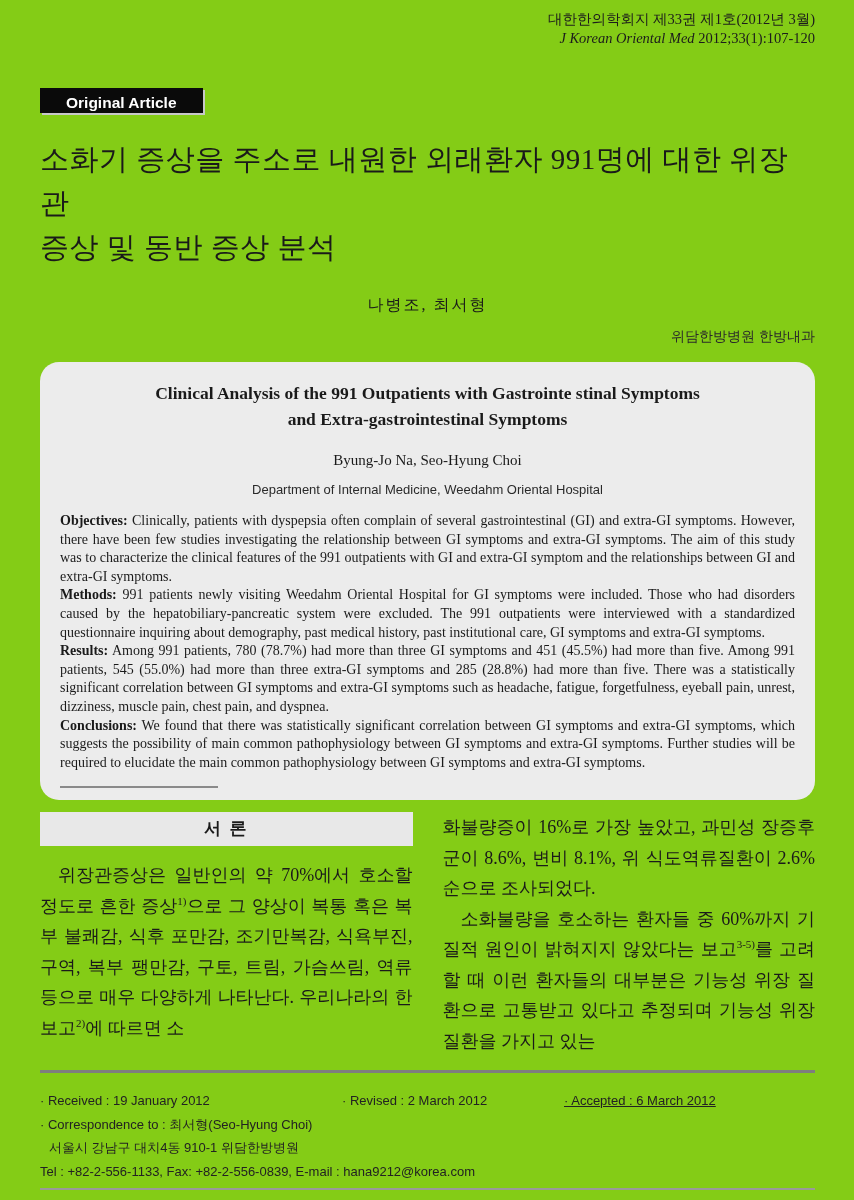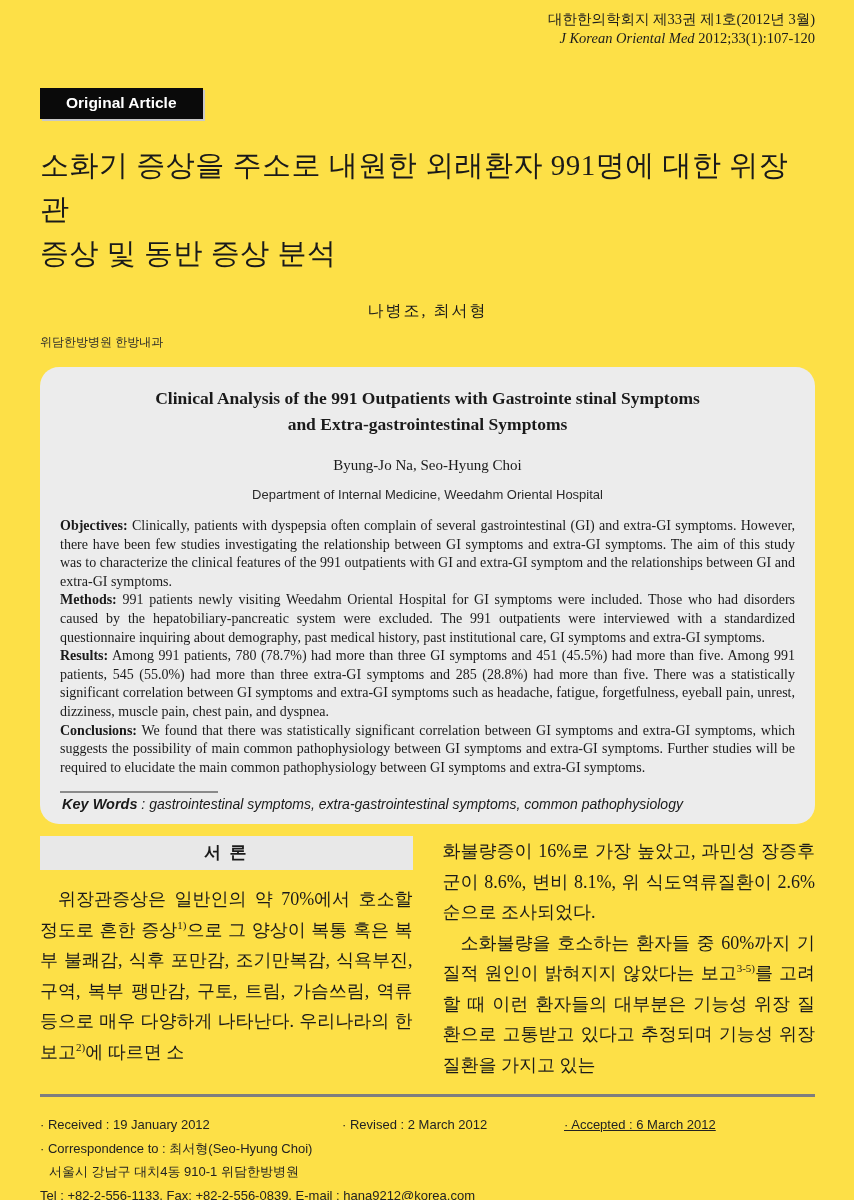--- a/index.html
+++ b/index.html
@@ -1,20 +1,20 @@
 <!DOCTYPE html>
 <html><head>
 <meta charset="utf-8">
 <style>
   html, body { margin: 0; padding: 0; background: #ffffff; }
   .page {
     position: relative;
     width: 854px; height: 1200px;
     margin: 0 auto;
-    background: #fde047;
+    background: #84cc16;
     overflow: hidden;
     color: #1a1a1a;
     font-family: "Liberation Serif", serif;
   }
   .content { padding: 0 39px 0 40px; }
 
   
   .journal-header {
     margin-top: 10px;
     text-align: right;
@@ -26,21 +26,21 @@
 
   
   .badge {
     display: inline-block;
     margin-top: 40px;
     background: #0a0a0a;
     color: #ffffff;
     font-family: "Liberation Sans", sans-serif;
     font-weight: bold;
     font-size: 15.5px;
-    padding: 6px 26px 7px 26px;
+    padding: 6px 26px 1px 26px;
     box-shadow: 2px 2px 0 #c8c8c8;
   }
 
   
   .title-kr {
     margin: 24px 0 0 0;
     text-align: left;
     font-size: 29px;
     font-weight: normal;
     line-height: 44px;
@@ -49,23 +49,23 @@
   .title-kr span { display: block; }
 
   .authors-kr {
     margin-top: 26px;
     text-align: center;
     font-size: 16px;
     letter-spacing: 2px;
   }
   .affil-kr {
     margin-top: 12px;
-    text-align: left;
-    font-family: "Liberation Sans", sans-serif;
-    font-size: 12px;
+    text-align: right;
+    font-family: "Liberation Sans", sans-serif;
+    font-size: 14px;
     color: #2a2a2a;
   }
 
   
   .abstract-box {
     margin-top: 16px;
     background: #ececec;
     padding: 18px 20px 12px 20px;
     border-radius: 19px;
   }
@@ -200,21 +200,20 @@
       <div class="affil-en">Department of Internal Medicine, Weedahm Oriental Hospital</div>
 
       <div class="abs-text">
         <p class="abs-p"><b>Objectives:</b> <span>Clinically, patients with dyspepsia often complain of several gastrointestinal (GI) and extra-GI symptoms. However, there have been few studies investigating the relationship between GI symptoms and extra-GI symptoms. The aim of this study was to characterize the clinical features of the 991 outpatients with GI and extra-GI symptom and the relationships between GI and extra-GI symptoms.</span></p>
         <p class="abs-p"><b>Methods:</b> <span>991 patients newly visiting Weedahm Oriental Hospital for GI symptoms were included. Those who had disorders caused by the hepatobiliary-pancreatic system were excluded. The 991 outpatients were interviewed with a standardized questionnaire inquiring about demography, past medical history, past institutional care, GI symptoms and extra-GI symptoms.</span></p>
         <p class="abs-p"><b>Results:</b> <span>Among 991 patients, 780 (78.7%) had more than three GI symptoms and 451 (45.5%) had more than five. Among 991 patients, 545 (55.0%) had more than three extra-GI symptoms and 285 (28.8%) had more than five. There was a statistically significant correlation between GI symptoms and extra-GI symptoms such as headache, fatigue, forgetfulness, eyeball pain, unrest, dizziness, muscle pain, chest pain, and dyspnea.</span></p>
         <p class="abs-p"><b>Conclusions:</b> <span>We found that there was statistically significant correlation between GI symptoms and extra-GI symptoms, which suggests the possibility of main common pathophysiology between GI symptoms and extra-GI symptoms. Further studies will be required to elucidate the main common pathophysiology between GI symptoms and extra-GI symptoms.</span></p>
       </div>
 
       <div class="kw-rule"></div>
-      <div class="kw-line"><span class="kw-label">Key Words</span><span class="kw-sep"> : </span><span class="kw-text">gastrointestinal symptoms, extra-gastrointestinal symptoms, common pathophysiology</span></div>
     </div>
 
     <div class="columns">
       <div class="col">
         <div class="section-header">서 론</div>
         <p class="body-p indent"><span>위장관증상은 일반인의 약 70%에서 호소할 정도로 흔한 증상</span><sup>1)</sup><span>으로 그 양상이 복통 혹은 복부 불쾌감, 식후 포만감, 조기만복감, 식욕부진, 구역, 복부 팽만감, 구토, 트림, 가슴쓰림, 역류 등으로 매우 다양하게 나타난다. 우리나라의 한 보고</span><sup>2)</sup><span>에 따르면 소</span></p>
       </div>
       <div class="col">
         <p class="body-p">화불량증이 16%로 가장 높았고, 과민성 장증후군이 8.6%, 변비 8.1%, 위 식도역류질환이 2.6% 순으로 조사되었다.</p>
         <p class="body-p indent"><span>소화불량을 호소하는 환자들 중 60%까지 기질적 원인이 밝혀지지 않았다는 보고</span><sup>3-5)</sup><span>를 고려할 때 이런 환자들의 대부분은 기능성 위장 질환으로 고통받고 있다고 추정되며 기능성 위장질환을 가지고 있는</span></p>

